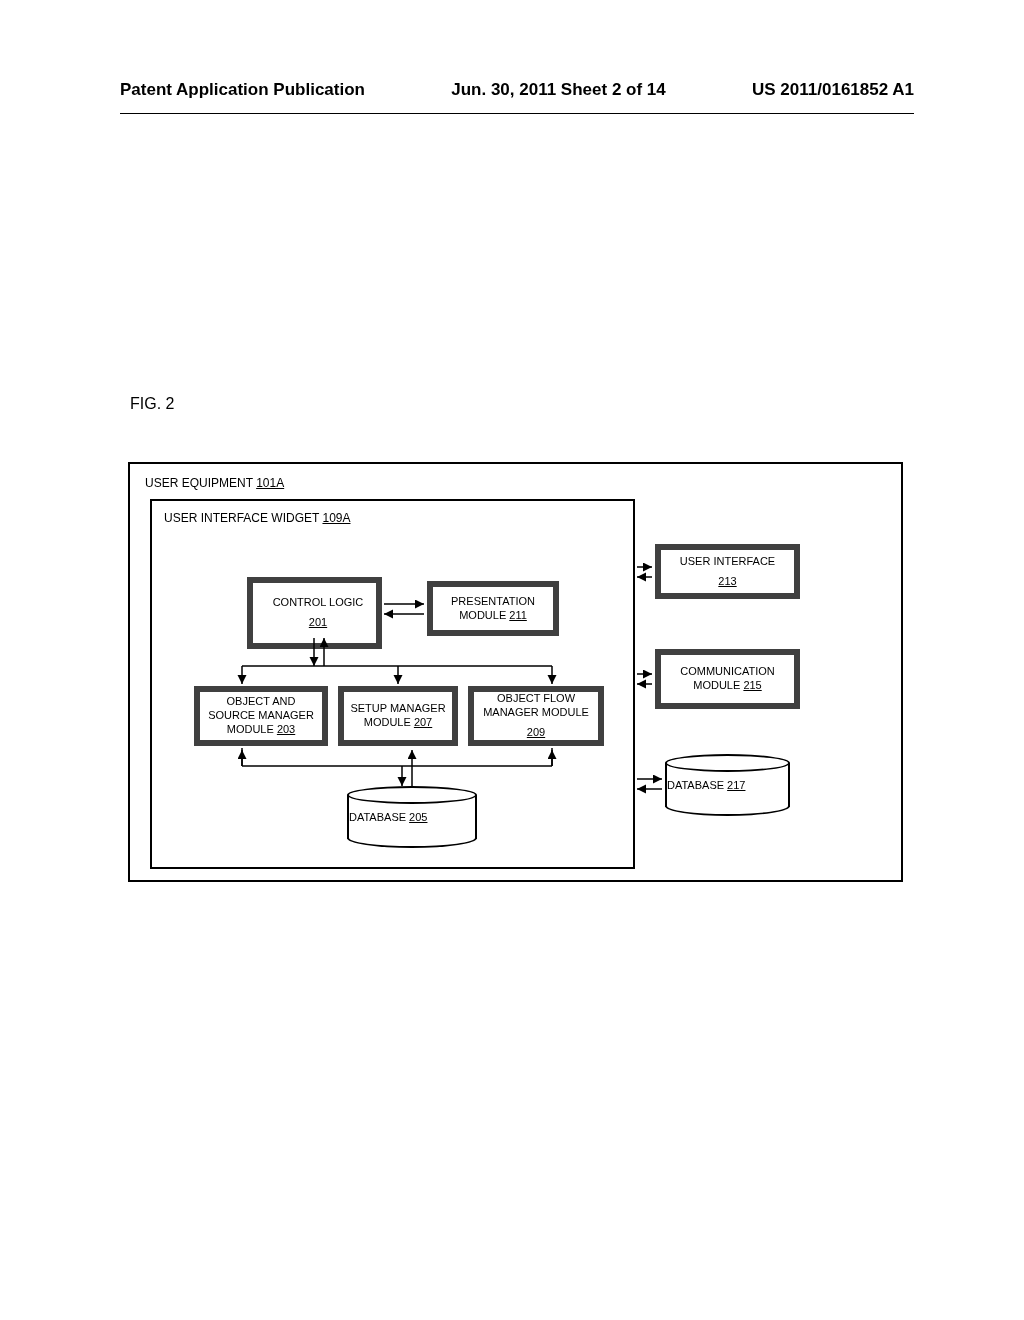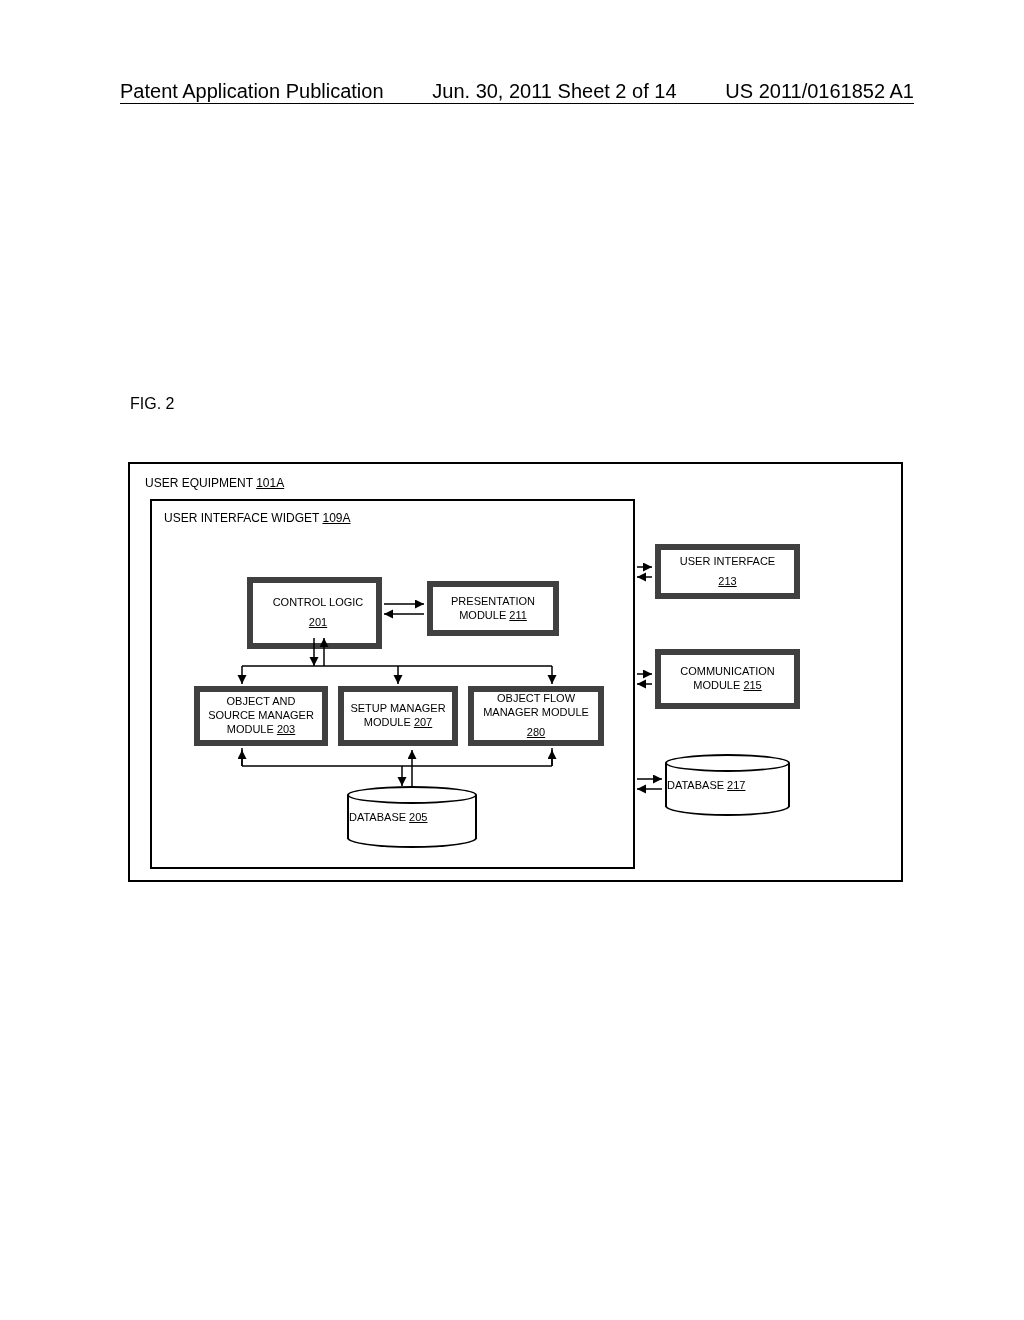--- a/index.html
+++ b/index.html
@@ -11,24 +11,24 @@
     color: #000;
     position: relative;
   }
   .header {
     position: absolute;
     top: 80px;
     left: 120px;
     right: 110px;
     display: flex;
     justify-content: space-between;
-    font-size: 20px;
-    font-weight: normal;
+    font-size: 17px;
+    font-weight: bold;
     border-bottom: 1.5px solid #000;
-    padding-bottom: 0;
+    padding-bottom: 13px;
   }
   .fig-label {
     position: absolute;
     top: 395px;
     left: 130px;
     font-size: 16px;
   }
   .outer-box {
     position: absolute;
     top: 462px;
@@ -167,21 +167,21 @@
     </div>
 
     <div class="module m-setup">
       <div>SETUP MANAGER</div>
       <div><span>MODULE </span><span class="u">207</span></div>
     </div>
 
     <div class="module m-flow">
       <div>OBJECT FLOW</div>
       <div>MANAGER MODULE</div>
-      <div class="u">280</div>
+      <div class="u">209</div>
     </div>
 
     <div class="db db205">
       <div class="cyl-body">
         <span><span>DATABASE </span><span class="u">205</span></span>
       </div>
       <div class="ellipse top"></div>
       <div class="ellipse bot"></div>
     </div>
 

